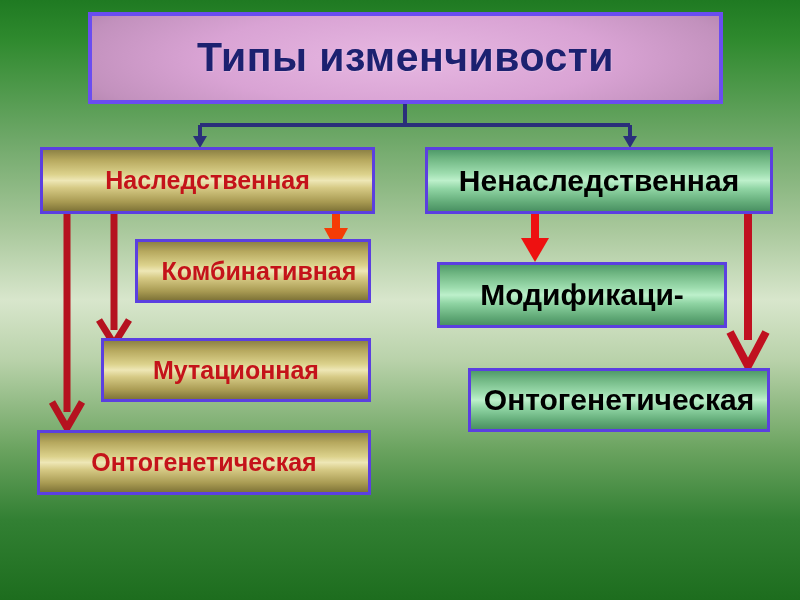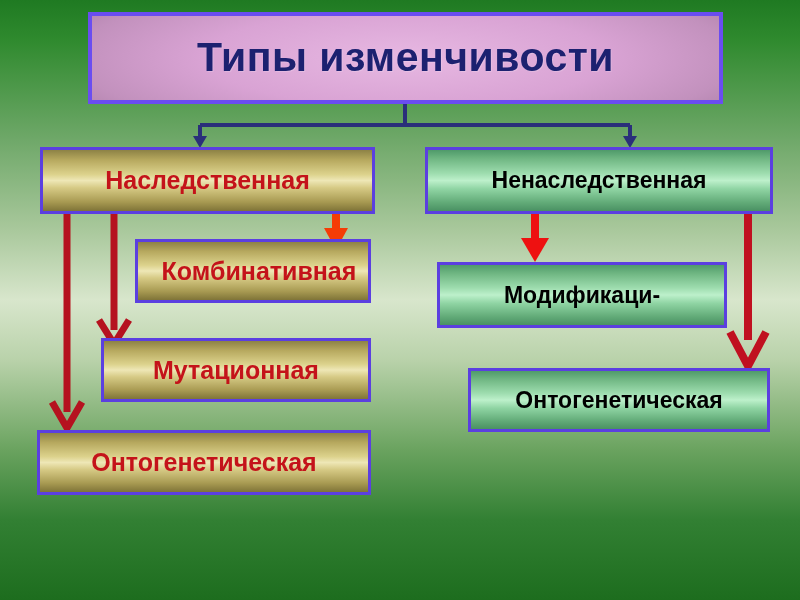--- a/index.html
+++ b/index.html
@@ -86,21 +86,21 @@
         #6fb682 14%,
         #9ddcae 38%,
         #bdf0cb 50%,
         #8fd4a3 64%,
         #62ab78 86%,
         #4a9163 100%);
   }
   .green span {
     color: #000000;
     font-weight: bold;
-    font-size: 23px;
+    font-size: 30px;
   }
 
   
   #wires {
     position: absolute;
     left: 0; top: 0;
     width: 800px; height: 600px;
     z-index: 2;
     pointer-events: none;
   }

